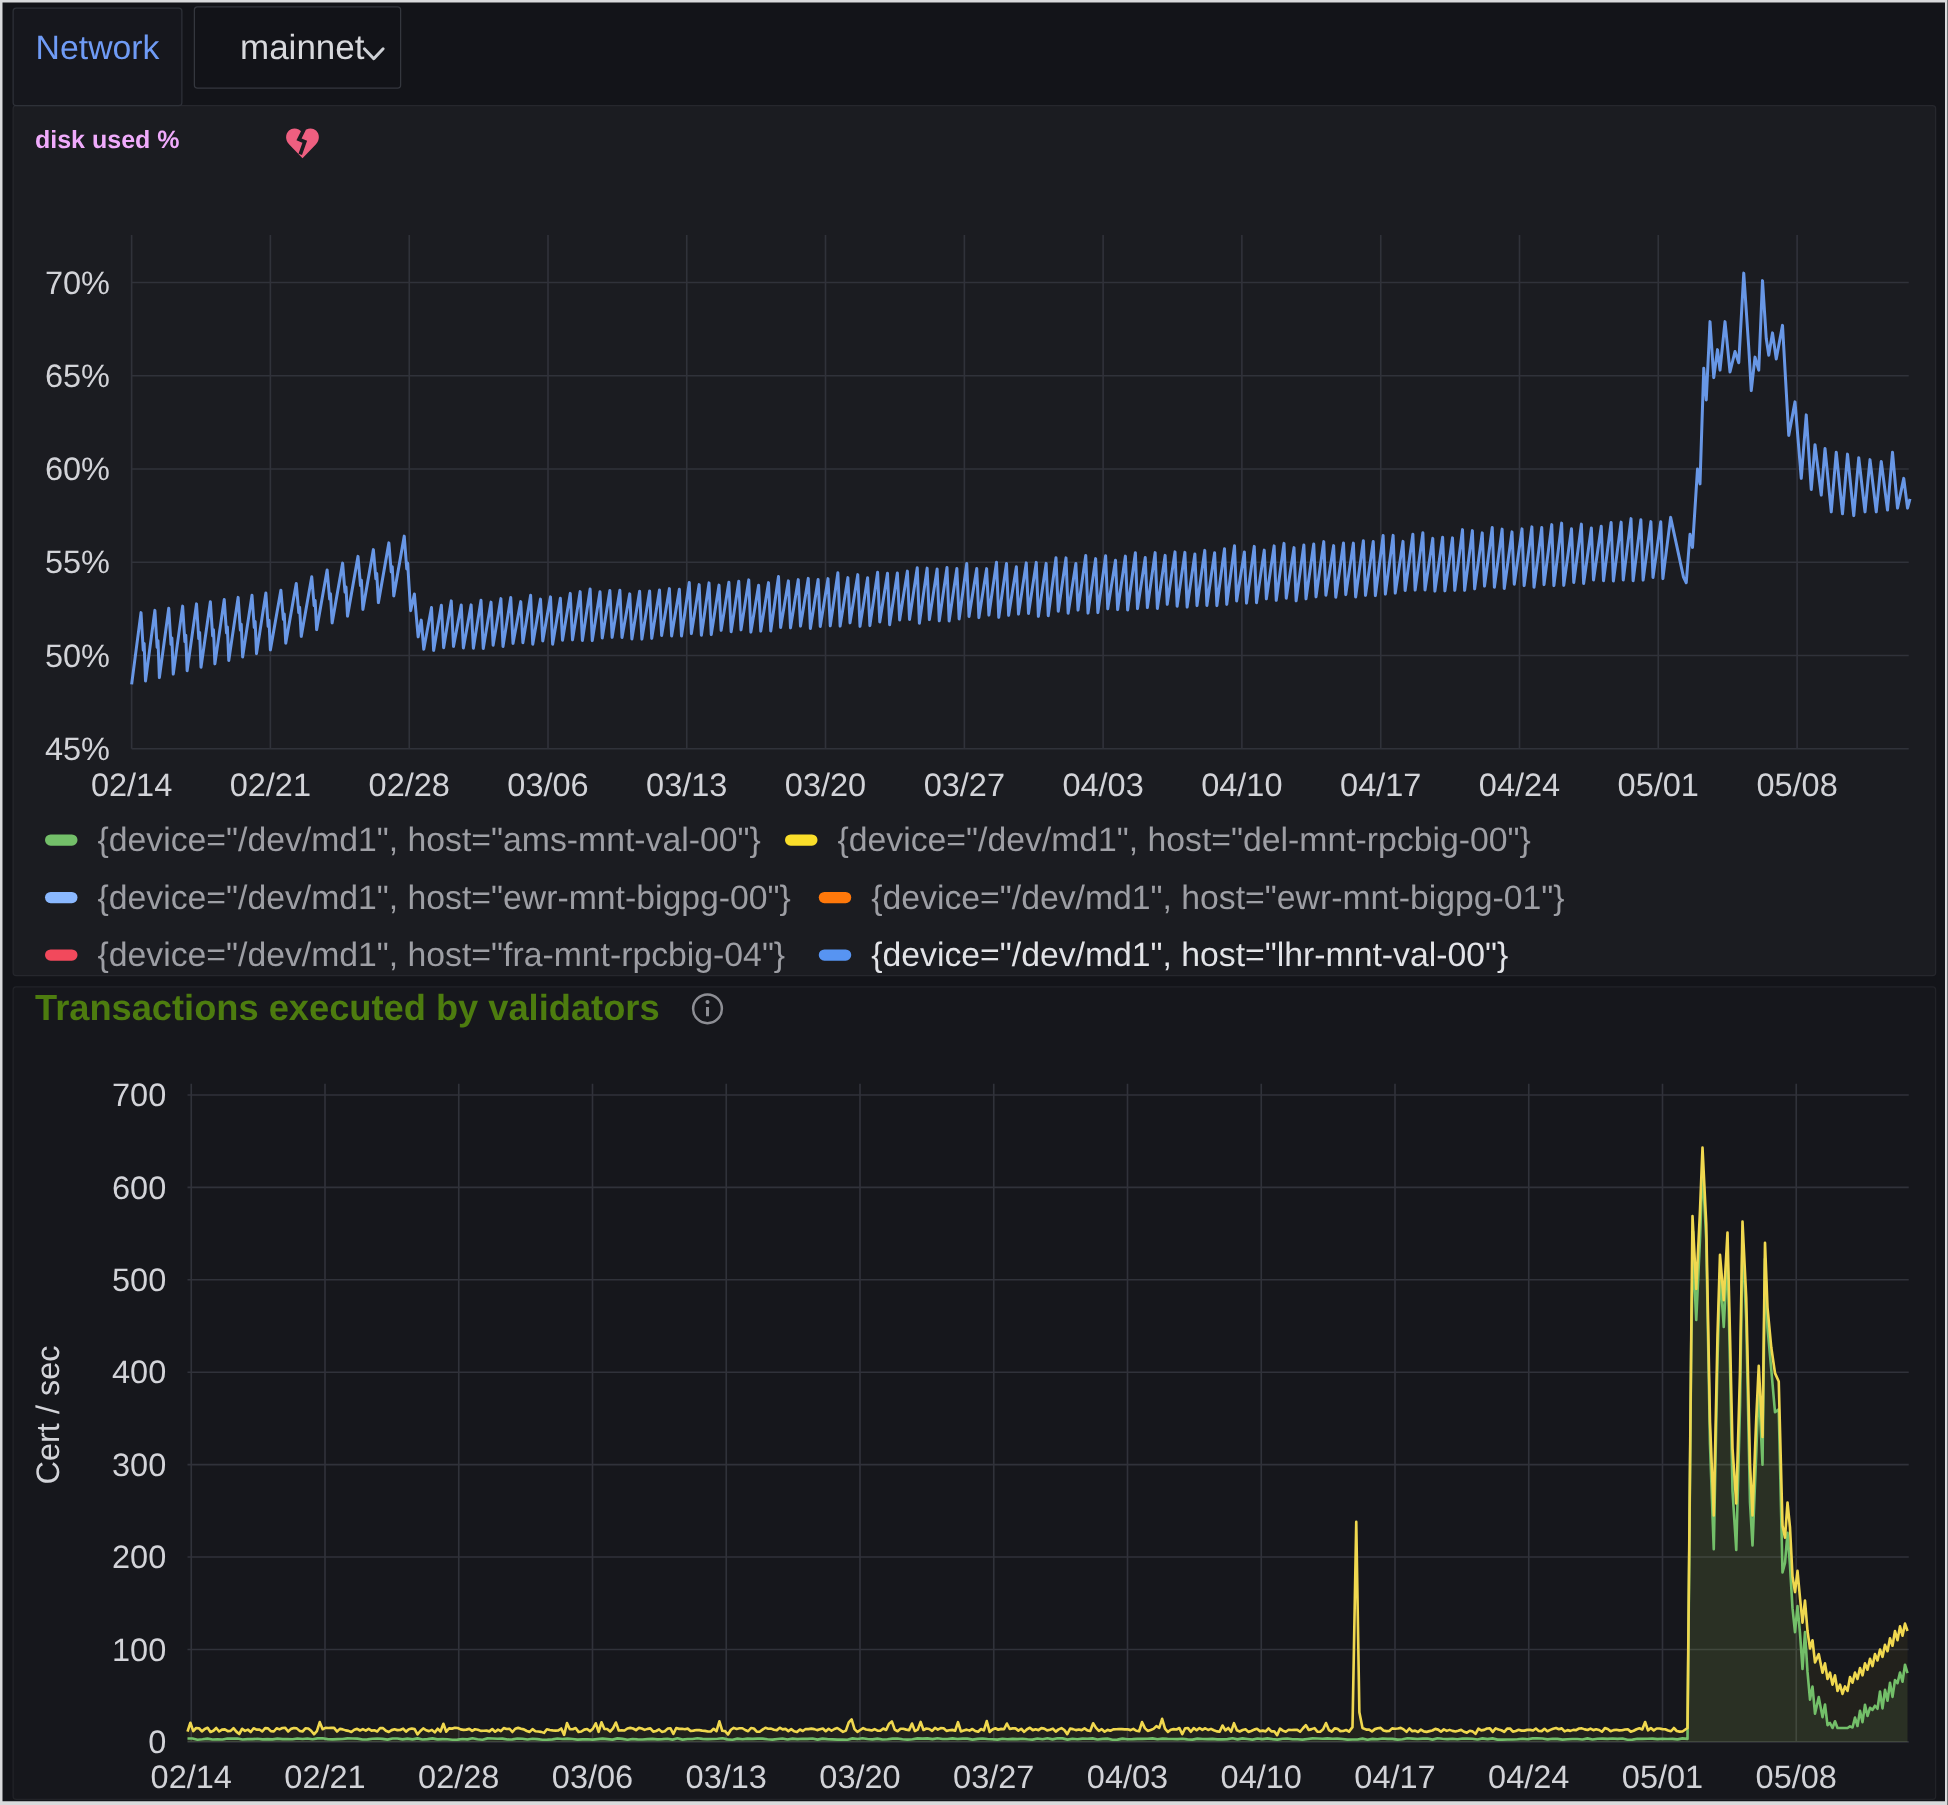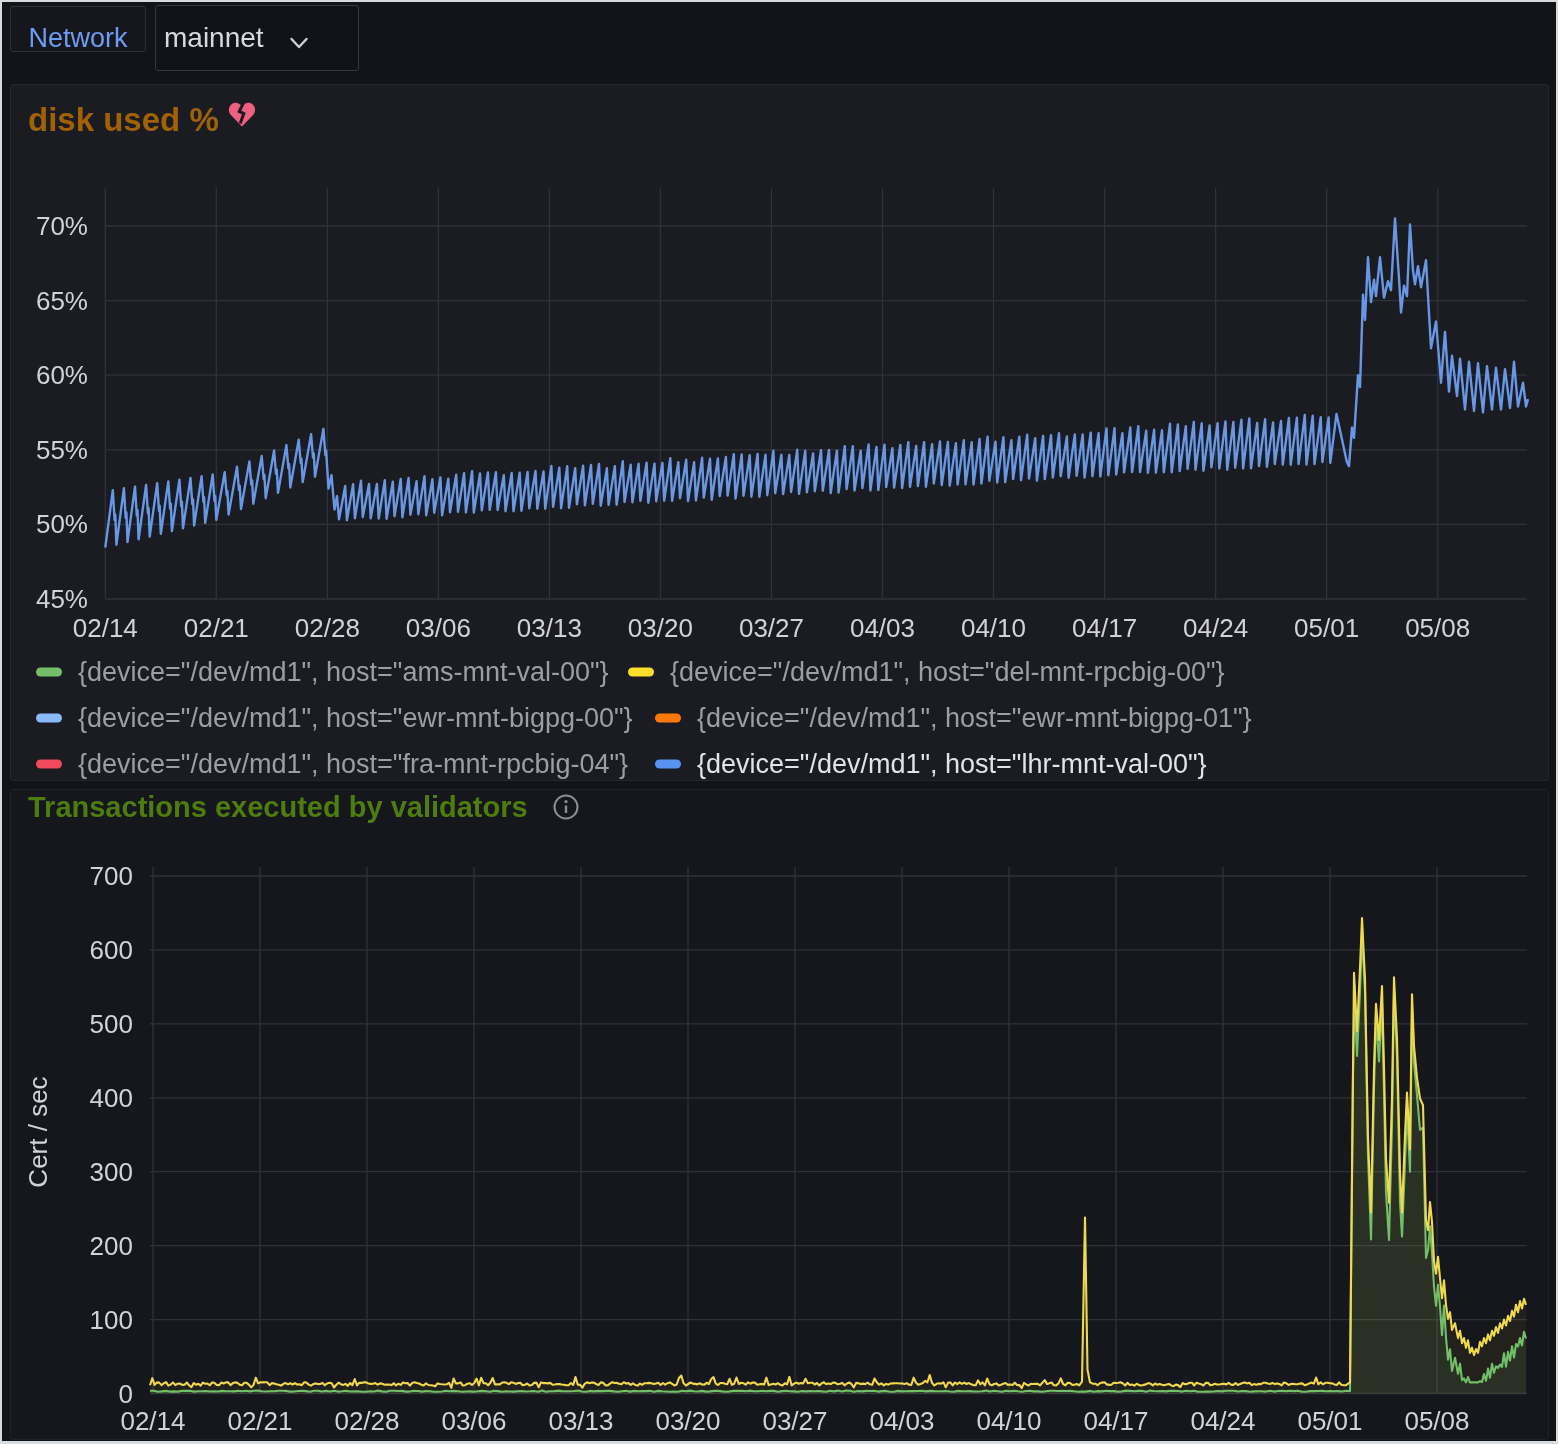--- a/index.html
+++ b/index.html
@@ -1,29 +1,29 @@
 <!DOCTYPE html>
 <html><head><meta charset="utf-8"><style>
 * { margin:0; padding:0; box-sizing:border-box; }
 html,body { width:1558px; height:1444px; background:#131419; overflow:hidden;
   font-family:"Liberation Sans", sans-serif; }
 #frame { position:absolute; left:0; top:0; width:1558px; height:1444px;
   border:2px solid #d9dadc; border-bottom-width:3px; z-index:50; pointer-events:none; }
 .panel { position:absolute; background:#1b1c21; border:1px solid #26272d; border-radius:3px; }
-#hdrbtn1 { position:absolute; left:10px; top:6px; width:136px; height:46px;
+#hdrbtn1 { position:absolute; left:10px; top:6px; width:136px; height:79px;
   border:1px solid #2e3138; border-radius:3px; background:#16171d;
   color:#6f9bf5; font-size:27px; font-weight:500; line-height:62px; text-align:center; }
-#hdrbtn2 { position:absolute; left:155px; top:5px; width:204px; height:66px;
+#hdrbtn2 { position:absolute; left:155px; top:5px; width:166px; height:66px;
   border:1px solid #34373e; border-radius:3px; background:#121318;
-  color:#d8d9dd; font-size:28px; font-weight:500; line-height:64px; text-align:left; padding-left:8px;}
+  color:#d8d9dd; font-size:28px; font-weight:500; line-height:64px; text-align:left; padding-left:36px;}
 svg text { fill:#d2d3d8; font-size:26px; font-family:"Liberation Sans",sans-serif; }
 svg .legt { fill:#9d9ea4; font-size:27px; }
 svg .legt-hi { fill:#e2e3e7; font-size:27px; }
 svg .grid { stroke:#30323a; stroke-width:1.3; }
-.ptitle1 { position:absolute; left:28px; top:101px; color:#a16207; font-size:33px; font-weight:600; }
+.ptitle1 { position:absolute; left:28px; top:101px; color:#f0abfc; font-size:20px; font-weight:600; }
 .ptitle2 { position:absolute; left:28px; top:791px; color:#4d7c0f; font-size:29px; font-weight:600; }
 </style></head>
 <body>
 <div id="frame"></div>
 <div class="panel" style="left:10px; top:84px; width:1539px; height:697px;"></div>
 <div class="panel" style="left:10px; top:789px; width:1539px; height:651px; background:#16171c; border-color:#222328;"></div>
 <div id="hdrbtn1">Network</div>
 <div id="hdrbtn2">mainnet
   <svg width="20" height="20" style="position:absolute;left:133px;top:27px" viewBox="0 0 20 20">
    <polyline points="2.5,6 10,14 17.5,6" fill="none" stroke="#cdd0d5" stroke-width="2.4" stroke-linecap="round" stroke-linejoin="round"></polyline>

